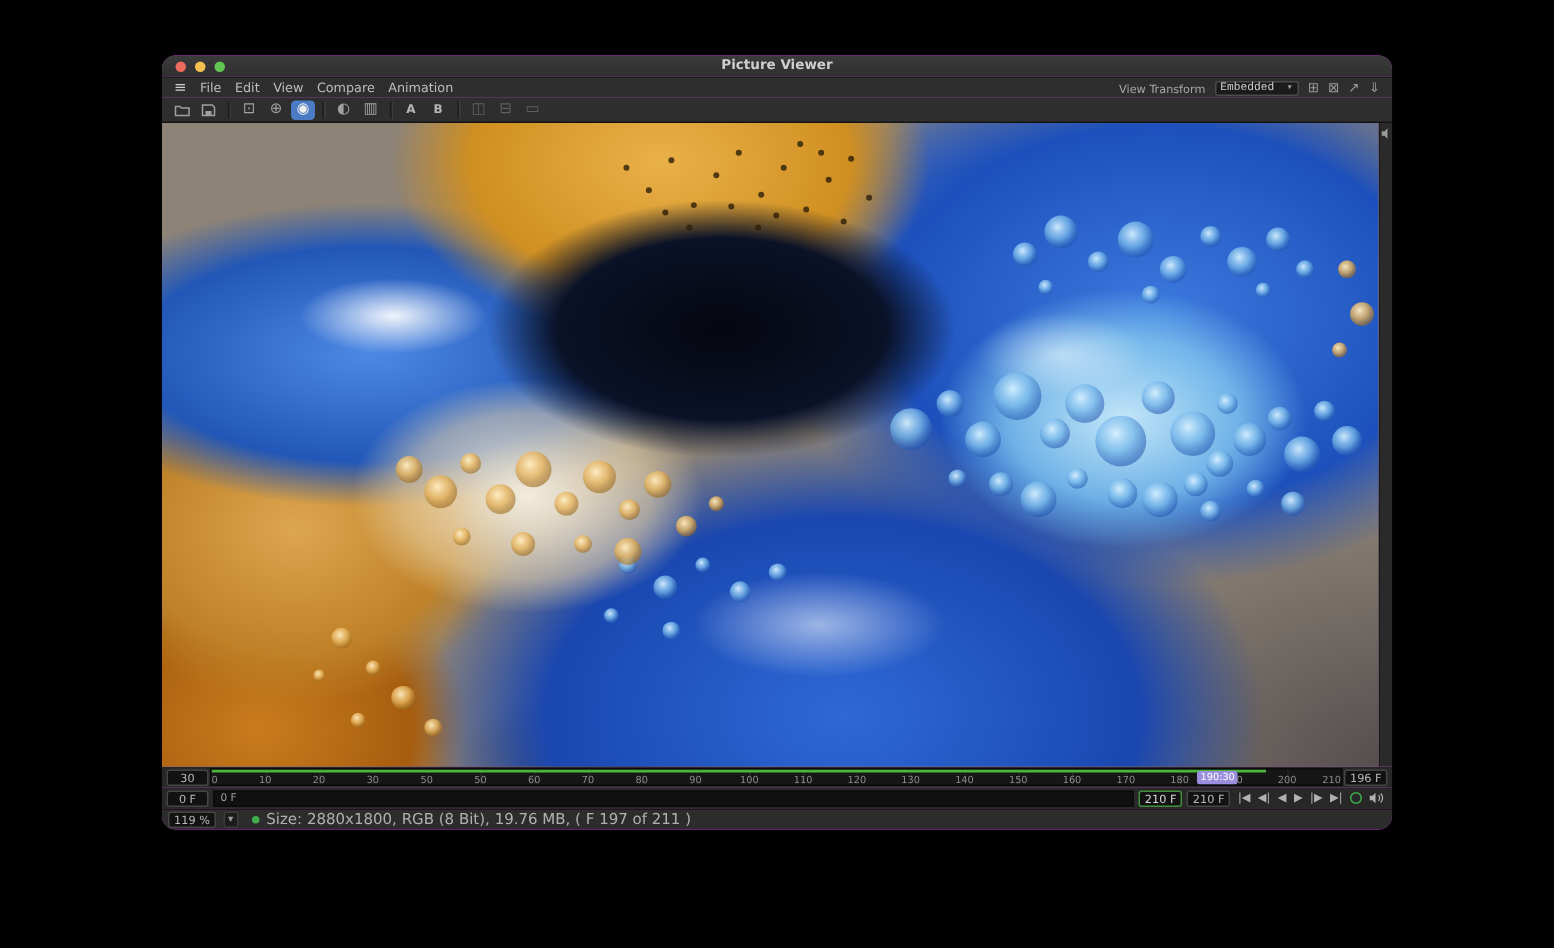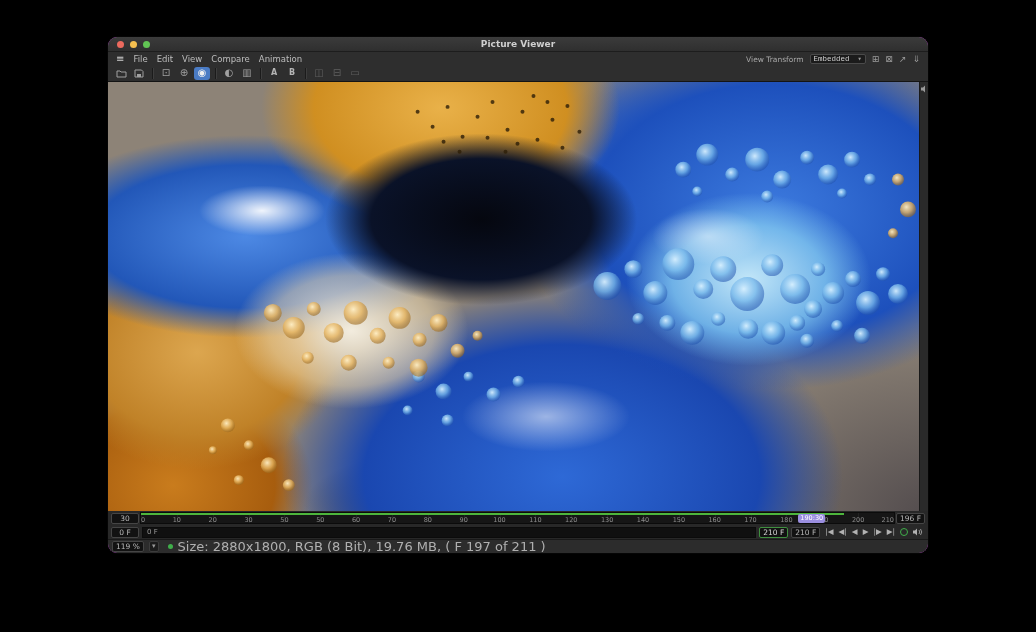--- a/index.html
+++ b/index.html
@@ -99,21 +99,21 @@
   .rec-circle { width:8px; height:8px; border:1.5px solid #3fae4a; border-radius:50%; }
 
   
   .status-row { height:14px; flex:0 0 14px; background:#2c2c2c; border-top:1px solid #191919;
                 display:flex; align-items:center; gap:5px; padding:0 4px; font-size:8px; color:#aeaeae; }
   .zoom-box { background:#121212; border:1px solid #454545; border-radius:2px; color:#b8b8b8;
               font-size:7.5px; height:11px; line-height:9px; min-width:32px; text-align:center; padding:0 3px; }
   .zoom-caret { font-size:7px; color:#9a9a9a; background:#1c1c1c; border:1px solid #3c3c3c;
                 border-radius:2px; height:11px; line-height:9px; padding:0 2px; }
   .green-dot { width:5px; height:5px; border-radius:50%; background:#3fae4a; margin-left:4px; }
-  .info-text { font-size:13px; color:#b0b0b0; white-space:nowrap; }
+  .info-text { font-size:10px; color:#b0b0b0; white-space:nowrap; }
 </style>
 </head>
 <body>
 
 <div class="stage">
   <div class="window">
 
     <div class="titlebar">
       <div class="traffic">
         <div class="light red"></div>

